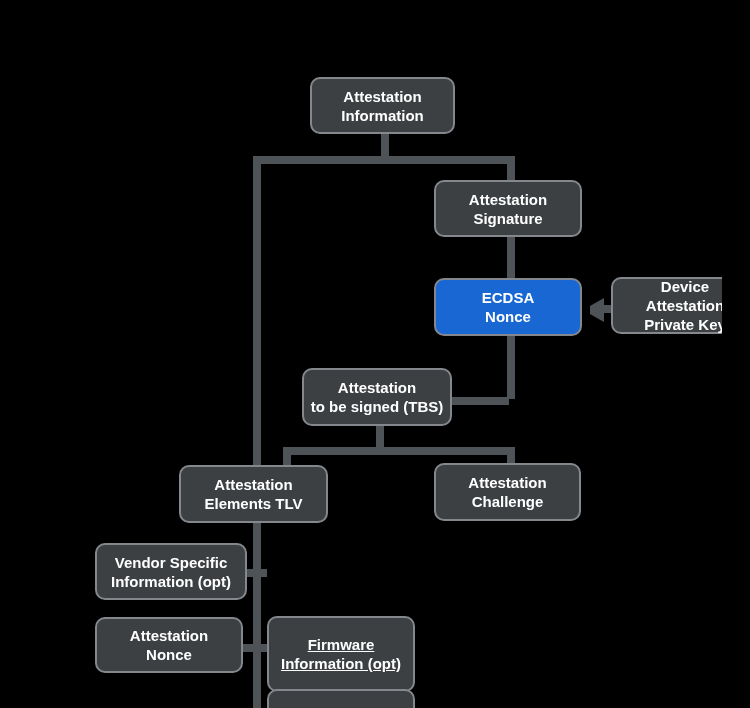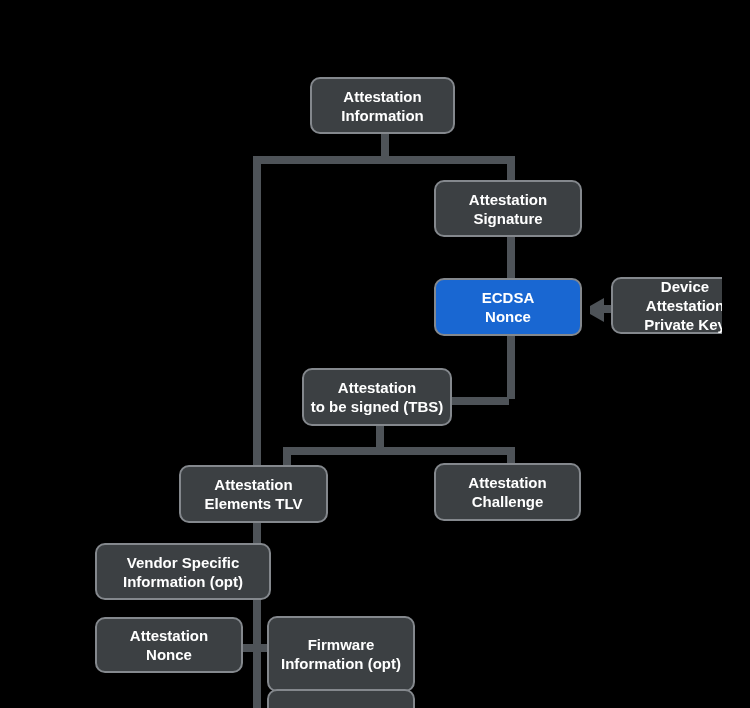--- a/index.html
+++ b/index.html
@@ -82,24 +82,24 @@
 
   <div class="node" style="left:246px;top:312px;width:150px;height:58px;">Attestation
 to be signed (TBS)</div>
 
   <div class="node" style="left:123px;top:409px;width:149px;height:58px;">Attestation
 Elements TLV</div>
 
   <div class="node" style="left:378px;top:407px;width:147px;height:58px;">Attestation
 Challenge</div>
 
-  <div class="node" style="left:39px;top:487px;width:176px;height:57px;">Vendor Specific
+  <div class="node" style="left:39px;top:487px;width:152px;height:57px;">Vendor Specific
 Information (opt)</div>
 
 
   <div class="node" style="left:39px;top:561px;width:148px;height:56px;">Attestation
 Nonce</div>
 
-  <div class="node" style="left:211px;top:560px;width:148px;height:76px;">Firmware
+  <div class="node" style="left:211px;top:560px;width:148px;height:76px;text-decoration:underline;">Firmware
 Information (opt)</div>
 
   <div class="node" style="left:211px;top:633px;width:148px;height:58px;">Timestamp</div>
 </div>
 
 </body></html>

